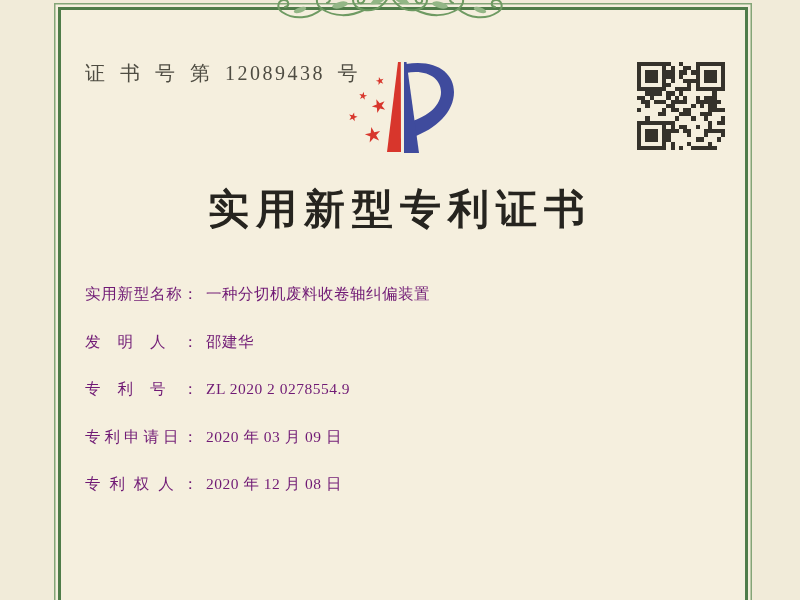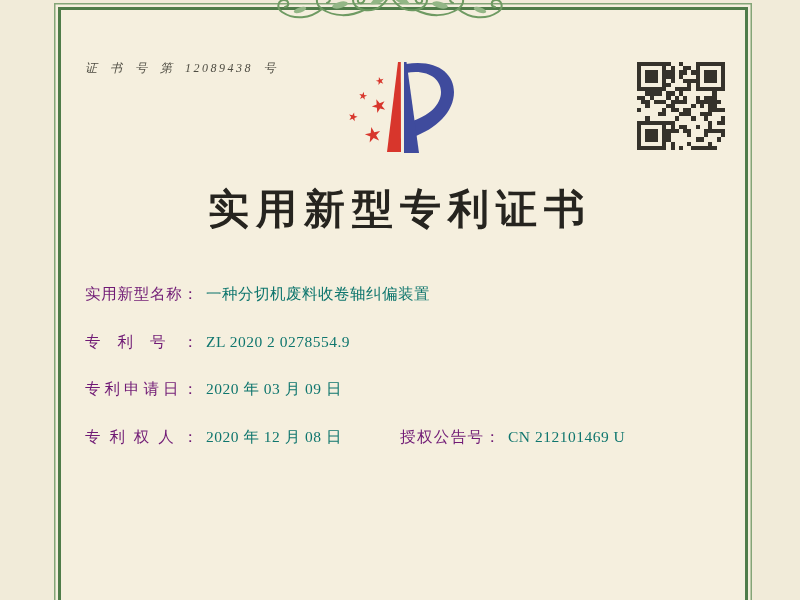--- a/index.html
+++ b/index.html
@@ -13,40 +13,40 @@
   .frame{
     position:absolute;left:58px;top:7px;width:684px;height:700px;
     border:3px solid #4f7c49;
     box-shadow:0 0 0 2.5px #f5efde, 0 0 0 4px #83a577;
     background:#f5efde;
   }
   
   .ornament{position:absolute;left:272px;top:-9px;width:236px;height:36px;}
   .cert-no{
     position:absolute;left:85px;top:60px;
-    font-size:12px;color:#4e4c42;letter-spacing:2.5px;word-spacing:5px;font-style:italic;
+    font-size:20px;color:#4e4c42;letter-spacing:2.5px;word-spacing:5px;
   }
   .logo{position:absolute;left:336px;top:54px;width:126px;height:114px;}
   .qr{
     position:absolute;left:637px;top:62px;width:88px;height:88px;
     display:grid;grid-template-columns:repeat(21,1fr);grid-template-rows:repeat(21,1fr);
   }
   .qr .m{background:#35322b;}
   .title{
     position:absolute;left:0;right:0;top:178px;margin:4px;
     text-align:center;font-size:41px;font-weight:700;color:#26241f;
     letter-spacing:7px;
   }
   .content{position:absolute;left:85px;top:283px;right:60px;}
   .row{position:relative;margin-bottom:26.5px;font-size:15.5px;line-height:21px;color:#45433a;white-space:nowrap;}
   .lbl{
     display:inline-block;width:113px;vertical-align:baseline;
     text-align:justify;text-align-last:justify;color:#701a75;
   }
-  .val{margin-left:8px;color:#0f766e;letter-spacing:0.5px;text-align:center;}
+  .val{margin-left:8px;color:#701a75;letter-spacing:0.5px;text-align:center;}
   .right-group{position:absolute;left:315px;top:0;}
   .right-group .lbl{width:100px;}
 </style>
 </head>
 <body>
 
 <div class="page">
 
   <div class="frame"></div>
 
@@ -532,26 +532,26 @@
       <div></div>
     </div>
 
   <h1 class="title">实用新型专利证书</h1>
 
   <div class="content">
     <div class="row">
       <span class="lbl">实用新型名称：</span><span class="val">一种分切机废料收卷轴纠偏装置</span>
     </div>
     <div class="row">
+      <span class="lbl">发明人：</span><span class="val">邵建华</span>
+    </div>
+    <div class="row">
       <span class="lbl">专利号：</span><span class="val">ZL 2020 2 0278554.9</span>
     </div>
     <div class="row">
       <span class="lbl">专利申请日：</span><span class="val">2020 年 03 月 09 日</span>
     </div>
     <div class="row">
       <span class="lbl">专利权人：</span><span class="val">2020 年 12 月 08 日</span>
-      <span class="right-group">
-        <span class="lbl">授权公告号：</span><span class="val">CN 212101469 U</span>
-      </span>
     </div>
   </div>
 
 </div>
 
 </body></html>

